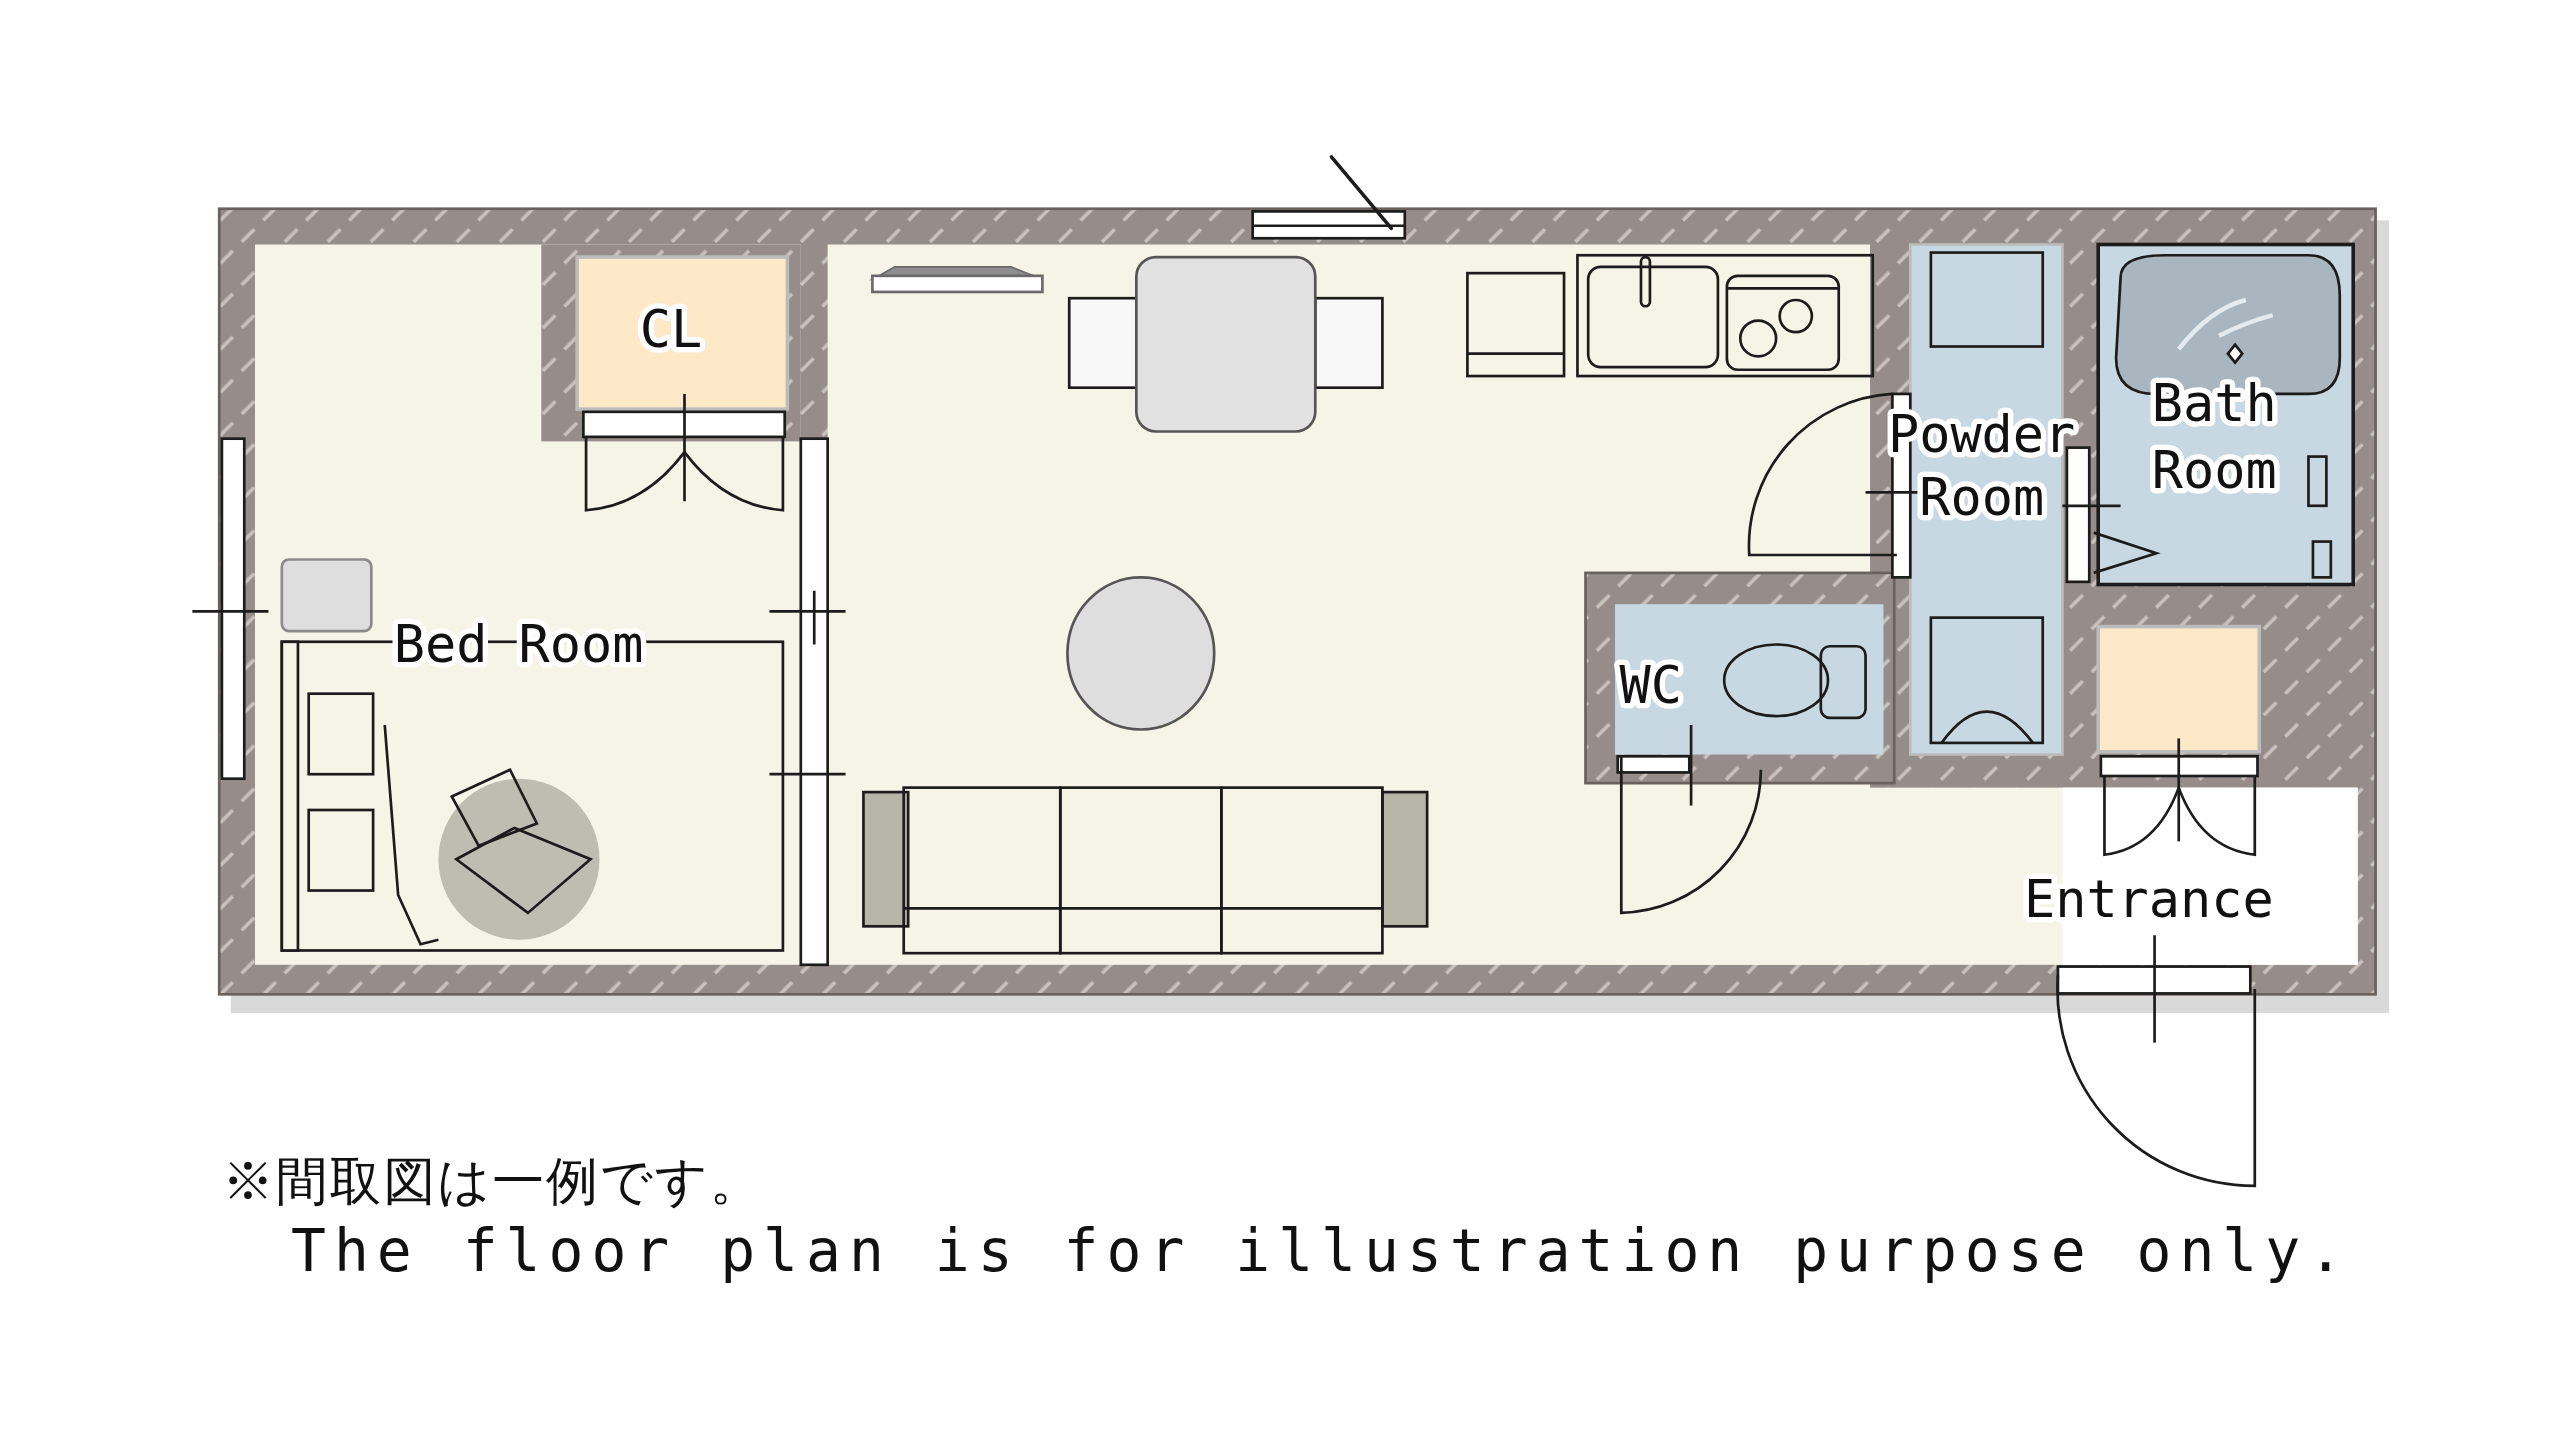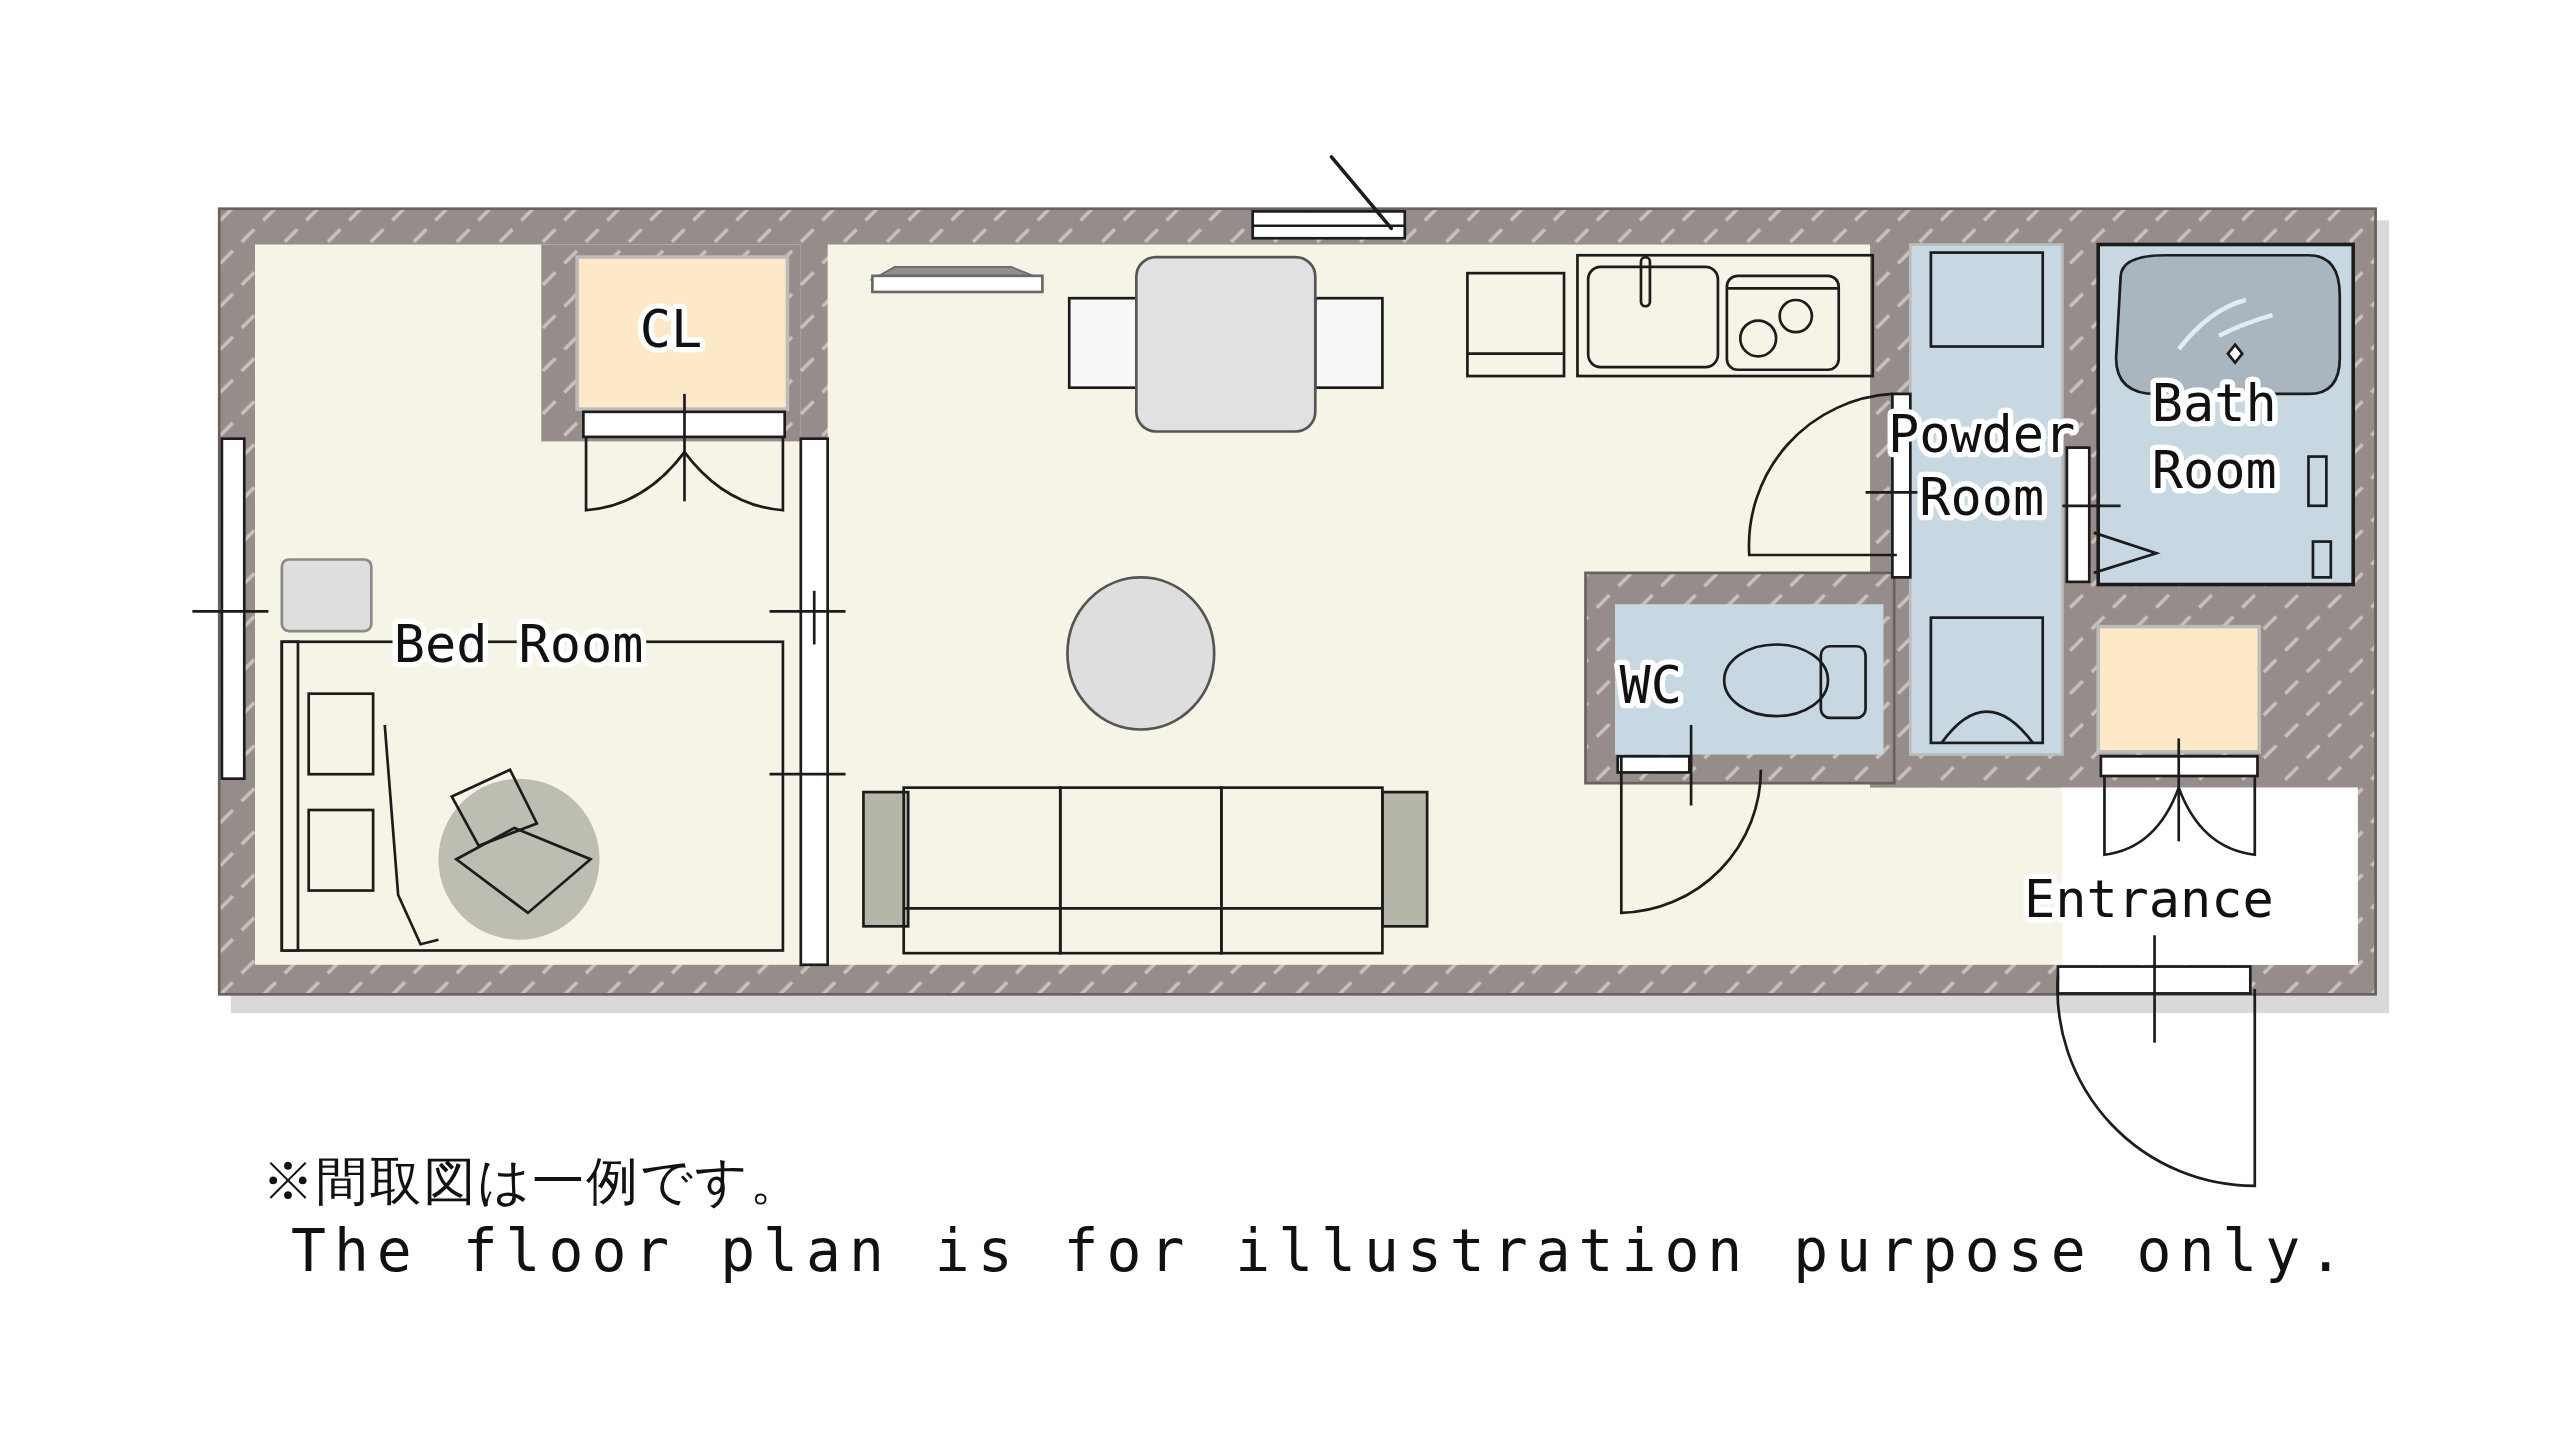--- a/index.html
+++ b/index.html
@@ -5,21 +5,21 @@
   html, body { margin: 0; padding: 0; background: #ffffff; }
   body { width: 2576px; height: 1450px; position: relative; overflow: hidden; font-family: "DejaVu Sans Mono", monospace; }
   #plan { position: absolute; left: 0; top: 0; width: 2576px; height: 1450px; }
   .floor { fill: #f6f4e6; }
   .wet { fill: #c8d8e2; }
   .closet { fill: #fde8c8; }
   .ink { fill: none; stroke: #1c1c1c; stroke-width: 4; stroke-linecap: round; stroke-linejoin: round; }
   .thin { fill: none; stroke: #1c1c1c; stroke-width: 3; }
   .lbl { font-family: "DejaVu Sans Mono", monospace; font-size: 58px; fill: #111; paint-order: stroke; stroke: #ffffff; stroke-width: 12px; stroke-linejoin: round; }
   .note { position: absolute; font-family: "DejaVu Sans Mono", monospace; color: #111; white-space: pre; }
-  #note-jp { left: 222px; top: 1147px; font-size: 52px; letter-spacing: 1.8px; margin-left: 40px; }
+  #note-jp { left: 222px; top: 1147px; font-size: 52px; letter-spacing: 1.8px; }
   #note-en { left: 291px; top: 1217px; font-size: 58px; letter-spacing: 8px; }
 </style>
 </head>
 <body>
 
 <svg id="plan" viewBox="0 0 2879 1620" xmlns="http://www.w3.org/2000/svg">
   <defs>
     <pattern id="hatch" width="34" height="34" patternUnits="userSpaceOnUse" patternTransform="rotate(-45)">
       <rect width="34" height="34" fill="#968c89"></rect>
       <line x1="0" y1="8" x2="20" y2="8" stroke="#c9c1bd" stroke-width="4"></line>

